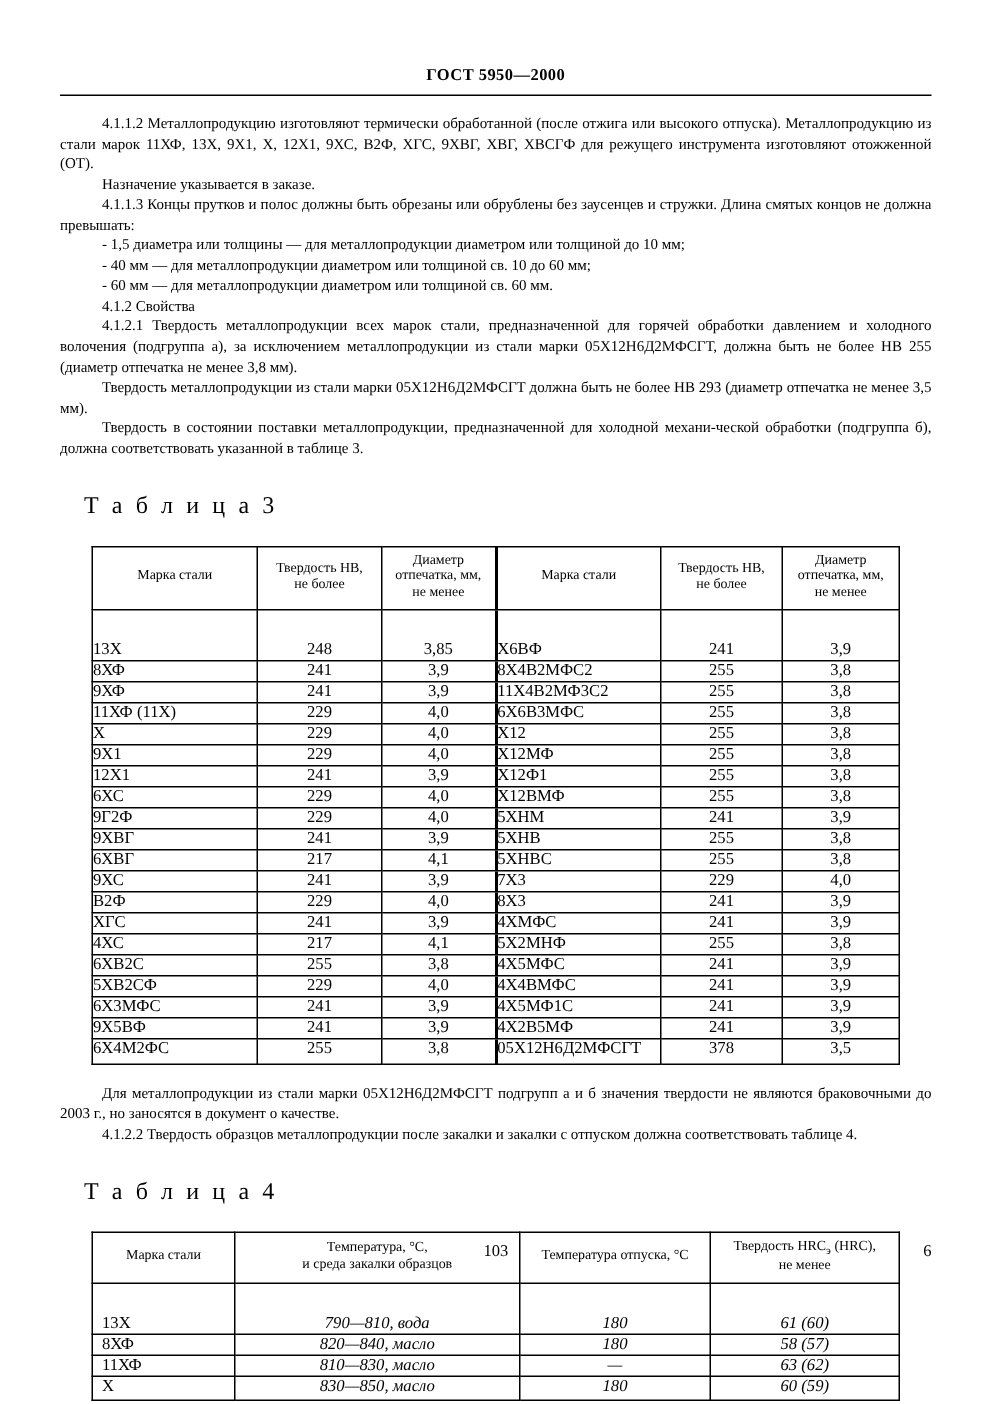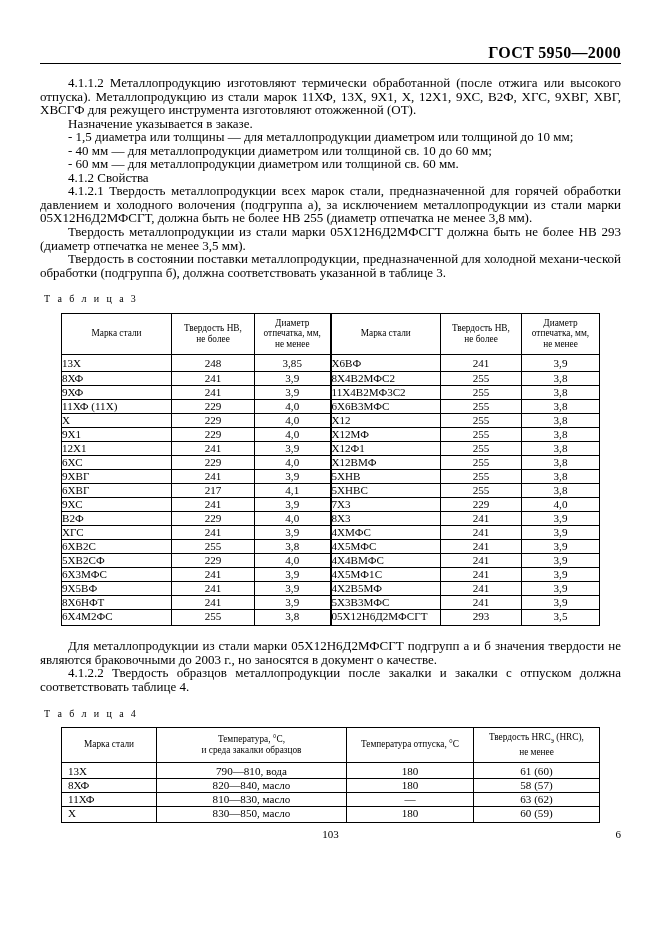--- a/index.html
+++ b/index.html
@@ -22,58 +22,58 @@
     height: 936px;
     box-sizing: border-box;
   }
 
   
   .doc-header {
     position: absolute;
     top: 44px;
     left: 40px;
     right: 40px;
-    text-align: right;
+    text-align: center;
     font-weight: bold;
-    font-size: 16px;
+    font-size: 11px;
     letter-spacing: 0.3px;
     font-family: Liberation Serif, serif;
   }
   .doc-header-rule {
     position: absolute;
     top: 63px;
     left: 40px;
     right: 40px;
     border-bottom: 1.1px solid #000;
   }
 
   
   .content {
     position: absolute;
     top: 76px;
     left: 40px;
     width: 581px;
   }
   p.para {
     margin: 0;
-    font-size: 13px;
+    font-size: 10px;
     line-height: 13.55px;
     text-align: justify;
     text-justify: inter-word;
     hyphens: manual;
   }
   p.indent {
     text-indent: 28px;
   }
   p.dash {
     text-indent: 28px;
   }
   .tbl-caption {
-    margin: 4px;
-    font-size: 10px;
+    margin: 16px;
+    font-size: 16px;
     letter-spacing: 2.4px;
     line-height: 13.5px;
   }
   .gap-s { height: 3px; }
   .gap-m { height: 9px; }
   .gap-l { height: 13px; }
 
   
   table.gost {
     border-collapse: collapse;
@@ -104,26 +104,26 @@
     text-align: left;
     padding-left: 6px;
   }
   td.num {
     text-align: center;
   }
   
   .split-l { border-right-width: 2.2px !important; }
   .split-r { border-left-width: 2.2px !important; }
 
-  tbody tr:first-child td { padding-top: 2px; margin-top: 15px; }
+  tbody tr:first-child td { padding-top: 20px; margin-top: 15px; }
   tbody tr:last-child  td { padding-bottom: 2px; }
 
   
   table.gost4 td.t4mark { text-align: left; padding-left: 6px; }
-  table.gost4 td.t4c    { text-align: center; }
+  table.gost4 td.t4c    { text-align: center; font-style: italic; }
 
   
   .footer {
     position: absolute;
     left: 40px;
     right: 40px;
     top: 828px;
     font-size: 11px;
   }
   .footer .page-no {
@@ -144,20 +144,21 @@
 
 <div class="page">
 
   <div class="doc-header">ГОСТ 5950—2000</div>
   <div class="doc-header-rule"></div>
 
   <div class="content">
 
     <p class="para indent">4.1.1.2  Металлопродукцию изготовляют термически обработанной (после отжига или высокого отпуска). Металлопродукцию из стали марок 11ХФ, 13Х, 9Х1, Х, 12Х1, 9ХС, В2Ф, ХГС, 9ХВГ, ХВГ, ХВСГФ для режущего инструмента изготовляют отожженной (ОТ).</p>
     <p class="para indent">Назначение указывается в заказе.</p>
+    <p class="para indent">4.1.1.3  Концы прутков и полос должны быть обрезаны или обрублены без заусенцев и стружки. Длина смятых концов не должна превышать:</p>
     <p class="para dash">- 1,5 диаметра или толщины — для металлопродукции диаметром или толщиной до 10 мм;</p>
     <p class="para dash">- 40 мм — для металлопродукции диаметром или толщиной св. 10 до 60 мм;</p>
     <p class="para dash">- 60 мм — для металлопродукции диаметром или толщиной св. 60 мм.</p>
     <p class="para indent">4.1.2  Свойства</p>
     <p class="para indent">4.1.2.1  Твердость металлопродукции всех марок стали, предназначенной для горячей обработки давлением и холодного волочения (подгруппа а), за исключением металлопродукции из стали марки 05Х12Н6Д2МФСГТ, должна быть не более НВ 255 (диаметр отпечатка не менее 3,8 мм).</p>
     <p class="para indent">Твердость металлопродукции из стали марки 05Х12Н6Д2МФСГТ должна быть не более НВ 293 (диаметр отпечатка не менее 3,5 мм).</p>
     <p class="para indent">Твердость в состоянии поставки металлопродукции, предназначенной для холодной механи-ческой обработки (подгруппа б), должна соответствовать указанной в таблице 3.</p>
 
     <div class="gap-m"></div>
 
@@ -260,20 +261,28 @@
           </tr>
           <tr>
             <td class="mark">6ХС</td>
             <td class="num">229</td>
             <td class="num split-l">4,0</td>
             <td class="mark split-r">Х12ВМФ</td>
             <td class="num">255</td>
             <td class="num">3,8</td>
           </tr>
           <tr>
+            <td class="mark">9Г2Ф</td>
+            <td class="num">229</td>
+            <td class="num split-l">4,0</td>
+            <td class="mark split-r">5ХНМ</td>
+            <td class="num">241</td>
+            <td class="num">3,9</td>
+          </tr>
+          <tr>
             <td class="mark">9ХВГ</td>
             <td class="num">241</td>
             <td class="num split-l">3,9</td>
             <td class="mark split-r">5ХНВ</td>
             <td class="num">255</td>
             <td class="num">3,8</td>
           </tr>
           <tr>
             <td class="mark">6ХВГ</td>
             <td class="num">217</td>
@@ -300,20 +309,28 @@
           </tr>
           <tr>
             <td class="mark">ХГС</td>
             <td class="num">241</td>
             <td class="num split-l">3,9</td>
             <td class="mark split-r">4ХМФС</td>
             <td class="num">241</td>
             <td class="num">3,9</td>
           </tr>
           <tr>
+            <td class="mark">4ХС</td>
+            <td class="num">217</td>
+            <td class="num split-l">4,1</td>
+            <td class="mark split-r">5Х2МНФ</td>
+            <td class="num">255</td>
+            <td class="num">3,8</td>
+          </tr>
+          <tr>
             <td class="mark">6ХВ2С</td>
             <td class="num">255</td>
             <td class="num split-l">3,8</td>
             <td class="mark split-r">4Х5МФС</td>
             <td class="num">241</td>
             <td class="num">3,9</td>
           </tr>
           <tr>
             <td class="mark">5ХВ2СФ</td>
             <td class="num">229</td>
@@ -332,33 +349,25 @@
           </tr>
           <tr>
             <td class="mark">9Х5ВФ</td>
             <td class="num">241</td>
             <td class="num split-l">3,9</td>
             <td class="mark split-r">4Х2В5МФ</td>
             <td class="num">241</td>
             <td class="num">3,9</td>
           </tr>
           <tr>
-            <td class="mark">8Х6НФТ</td>
-            <td class="num">241</td>
-            <td class="num split-l">3,9</td>
-            <td class="mark split-r">5Х3В3МФС</td>
-            <td class="num">241</td>
-            <td class="num">3,9</td>
-          </tr>
-          <tr>
             <td class="mark">6Х4М2ФС</td>
             <td class="num">255</td>
             <td class="num split-l">3,8</td>
             <td class="mark split-r">05Х12Н6Д2МФСГТ</td>
-            <td class="num">293</td>
+            <td class="num">378</td>
             <td class="num">3,5</td>
           </tr>
         </tbody>
     </table>
 
     <div class="gap-l"></div>
 
     <p class="para indent">Для металлопродукции из стали марки 05Х12Н6Д2МФСГТ подгрупп а и б значения твердости не являются браковочными до 2003 г., но заносятся в документ о качестве.</p>
     <p class="para indent">4.1.2.2 Твердость образцов металлопродукции после закалки и закалки с отпуском должна соответствовать таблице 4.</p>
 

